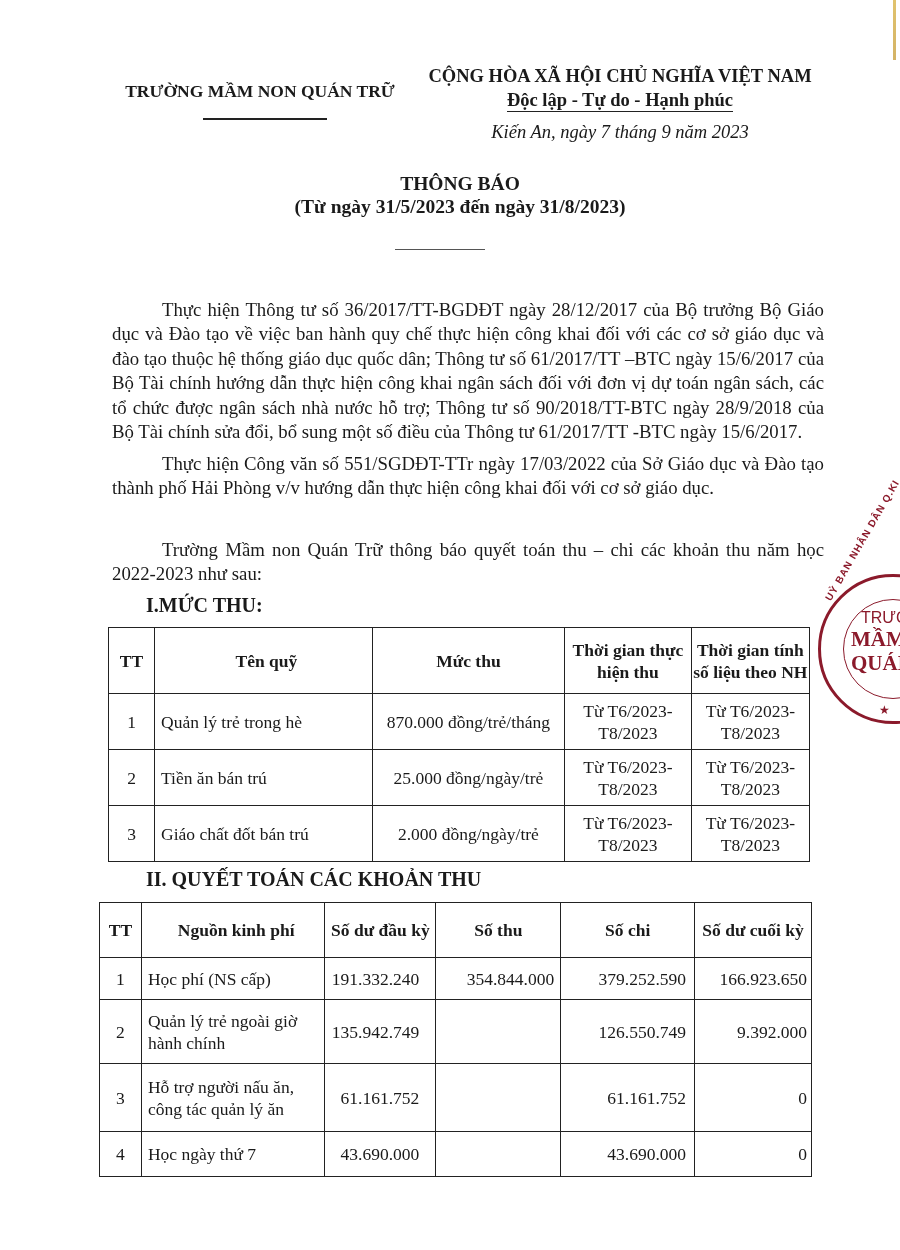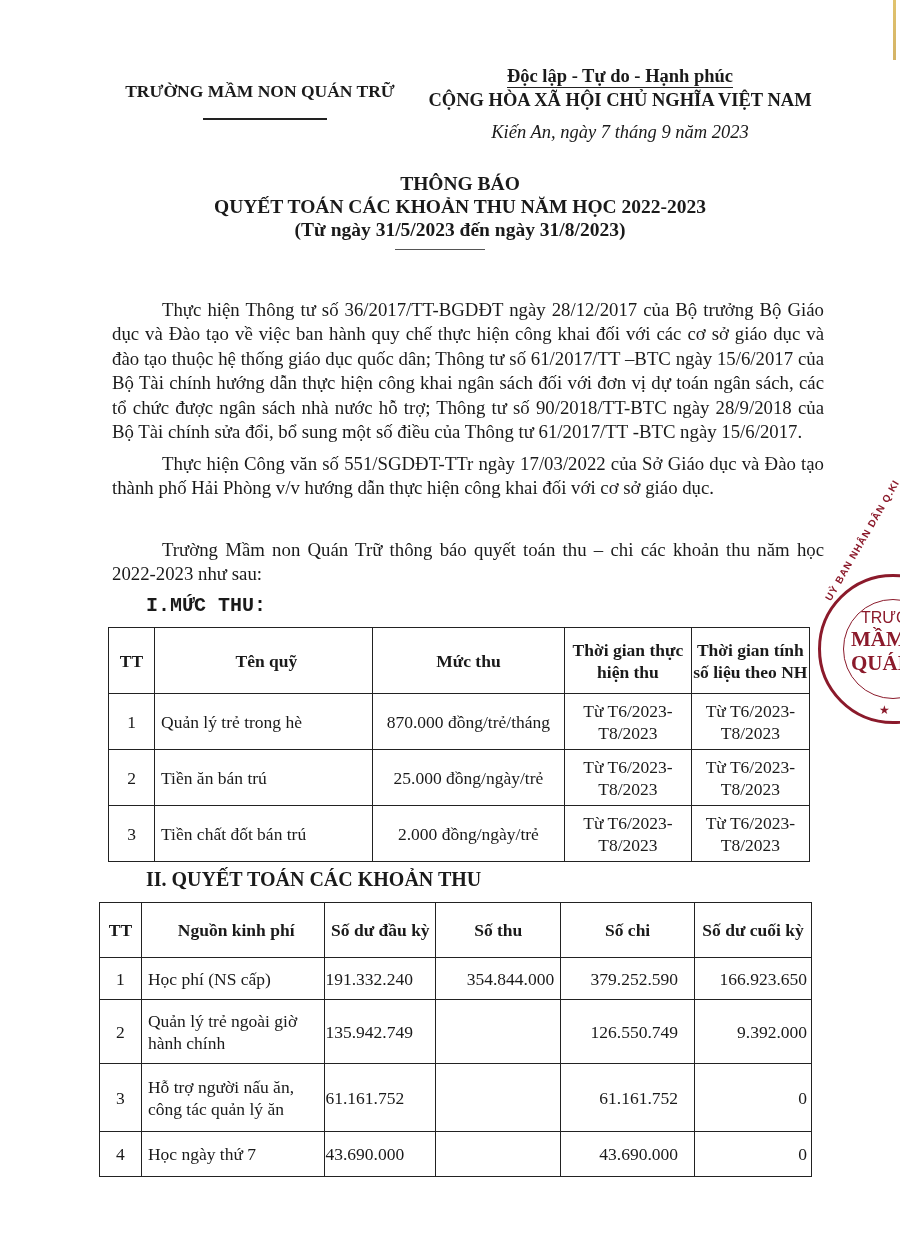--- a/index.html
+++ b/index.html
@@ -19,21 +19,21 @@
   .title-block { position: absolute; left: 100px; top: 172px; width: 720px; text-align: center; font-weight: bold; font-size: 19.5px; line-height: 23px; }
   .title-rule { position: absolute; left: 395px; top: 249px; width: 90px; height: 1px; background: #555; }
 
   .para { position: absolute; left: 112px; width: 712px; font-size: 18.8px; line-height: 24.4px; text-align: justify; }
   .para .ind { display: inline-block; width: 50px; }
   .p1 { top: 282px; margin-top: 16px; }
   .p2 { top: 452px; }
   .p3 { top: 538px; }
 
   .section { position: absolute; font-weight: bold; font-size: 20px; }
-  .sec1 { left: 146px; top: 594px; font-family: Liberation Mono, monospace; }
+  .sec1 { left: 146px; top: 594px; }
   .sec2 { left: 146px; top: 868px; }
 
   table { position: absolute; border-collapse: collapse; font-size: 17.5px; line-height: 22px; }
   td, th { border: 1.6px solid #222; vertical-align: middle; }
   th { font-weight: bold; text-align: center; }
 
   .t1 { left: 108px; top: 627px; width: 702px; }
   .t1 th { height: 66px; }
   .t1 td { height: 56px; }
   .t1 .c-tt { width: 44px; text-align: center; }
@@ -41,23 +41,23 @@
   .t1 .c-rate { width: 184px; text-align: center; }
   .t1 .c-p1 { width: 121px; text-align: center; }
   .t1 .c-p2 { width: 113px; text-align: center; }
   .t1 td.c-name { text-align: left; }
 
   .t2 { left: 99px; top: 902px; width: 713px; }
   .t2 th { height: 55px; }
   .t2 .c-tt { width: 42px; text-align: center; }
   .t2 .c-src { width: 184px; padding-left: 6px; }
   .t2 td.c-src { text-align: left; }
-  .t2 .c-open { width: 111px; text-align: left; padding-right: 0; }
+  .t2 .c-open { width: 111px; text-align: right; padding-right: 16px; }
   .t2 .c-in { width: 125px; text-align: right; padding-right: 6px; }
-  .t2 .c-out { width: 134px; text-align: right; padding-right: 16px; }
+  .t2 .c-out { width: 134px; text-align: right; padding-right: 8px; }
   .t2 .c-close { width: 117px; text-align: right; padding-right: 4px; }
   .t2 th.c-open, .t2 th.c-in, .t2 th.c-out, .t2 th.c-close { text-align: center; padding: 0; margin-top: 8px; }
   .t2 .r1 td { height: 42px; }
   .t2 .r2 td { height: 64px; }
   .t2 .r3 td { height: 68px; }
   .t2 .r4 td { height: 45px; }
 
   .stamp { position: absolute; left: 818px; top: 574px; width: 150px; height: 150px; border-radius: 50%; border: 3px solid #8b1a2b; color: #8b1a2b; }
   .stamp .inner { position: absolute; left: 22px; top: 22px; width: 100px; height: 100px; border-radius: 50%; border: 1.5px solid #8b1a2b; }
   .stamp .l1 { position: absolute; left: 40px; top: 32px; font-family: "Liberation Sans", sans-serif; font-size: 16px; }
@@ -70,28 +70,27 @@
 <body>
 
 <div class="edge-line"></div>
 
 <div class="hdr-left">
   <div class="line2">TRƯỜNG MẦM NON QUÁN TRỮ</div>
 </div>
 <div class="hdr-left-rule"></div>
 
 <div class="hdr-right">
+  <div>CỘNG HÒA XÃ HỘI CHỦ NGHĨA VIỆT NAM</div>
   <div><span class="motto">Độc lập - Tự do - Hạnh phúc</span></div>
-  <div>CỘNG HÒA XÃ HỘI CHỦ NGHĨA VIỆT NAM</div>
   <div class="date">Kiến An, ngày 7 tháng 9 năm 2023</div>
 </div>
 
 <div class="title-block">
   <div>THÔNG BÁO</div>
-  <div>QUYẾT TOÁN CÁC KHOẢN THU NĂM HỌC 2022-2023</div>
   <div>(Từ ngày 31/5/2023 đến ngày 31/8/2023)</div>
 </div>
 <div class="title-rule"></div>
 
 <div class="para p1"><span class="ind"></span><span>Thực hiện Thông tư số 36/2017/TT-BGDĐT ngày 28/12/2017 của Bộ trưởng Bộ Giáo dục và Đào tạo về việc ban hành quy chế thực hiện công khai đối với các cơ sở giáo dục và đào tạo thuộc hệ thống giáo dục quốc dân; Thông tư số 61/2017/TT –BTC ngày 15/6/2017 của Bộ Tài chính hướng dẫn thực hiện công khai ngân sách đối với đơn vị dự toán ngân sách, các tổ chức được ngân sách nhà nước hỗ trợ; Thông tư số 90/2018/TT-BTC ngày 28/9/2018 của Bộ Tài chính sửa đổi, bổ sung một số điều của Thông tư 61/2017/TT -BTC ngày 15/6/2017.</span></div>
 <div class="para p2"><span class="ind"></span><span>Thực hiện Công văn số 551/SGDĐT-TTr ngày 17/03/2022 của Sở Giáo dục và Đào tạo thành phố Hải Phòng v/v hướng dẫn thực hiện công khai đối với cơ sở giáo dục.</span></div>
 <div class="para p3"><span class="ind"></span><span>Trường Mầm non Quán Trữ thông báo quyết toán thu – chi các khoản thu năm học 2022-2023 như sau:</span></div>
 
 <div class="section sec1">I.MỨC THU:</div>
 
@@ -113,21 +112,21 @@
   </tr>
   <tr>
     <td class="c-tt">2</td>
     <td class="c-name">Tiền ăn bán trú</td>
     <td class="c-rate">25.000 đồng/ngày/trẻ</td>
     <td class="c-p1">Từ T6/2023-T8/2023</td>
     <td class="c-p2">Từ T6/2023-T8/2023</td>
   </tr>
   <tr>
     <td class="c-tt">3</td>
-    <td class="c-name">Tiền chất đốt bán trú</td>
+    <td class="c-name">Giáo chất đốt bán trú</td>
     <td class="c-rate">2.000 đồng/ngày/trẻ</td>
     <td class="c-p1">Từ T6/2023-T8/2023</td>
     <td class="c-p2">Từ T6/2023-T8/2023</td>
   </tr>
 </tbody>
   </table>
 
 <div class="stamp">
   <div class="inner"></div>
   <div class="arc-left">UỶ BAN NHÂN DÂN Q.KI</div>

